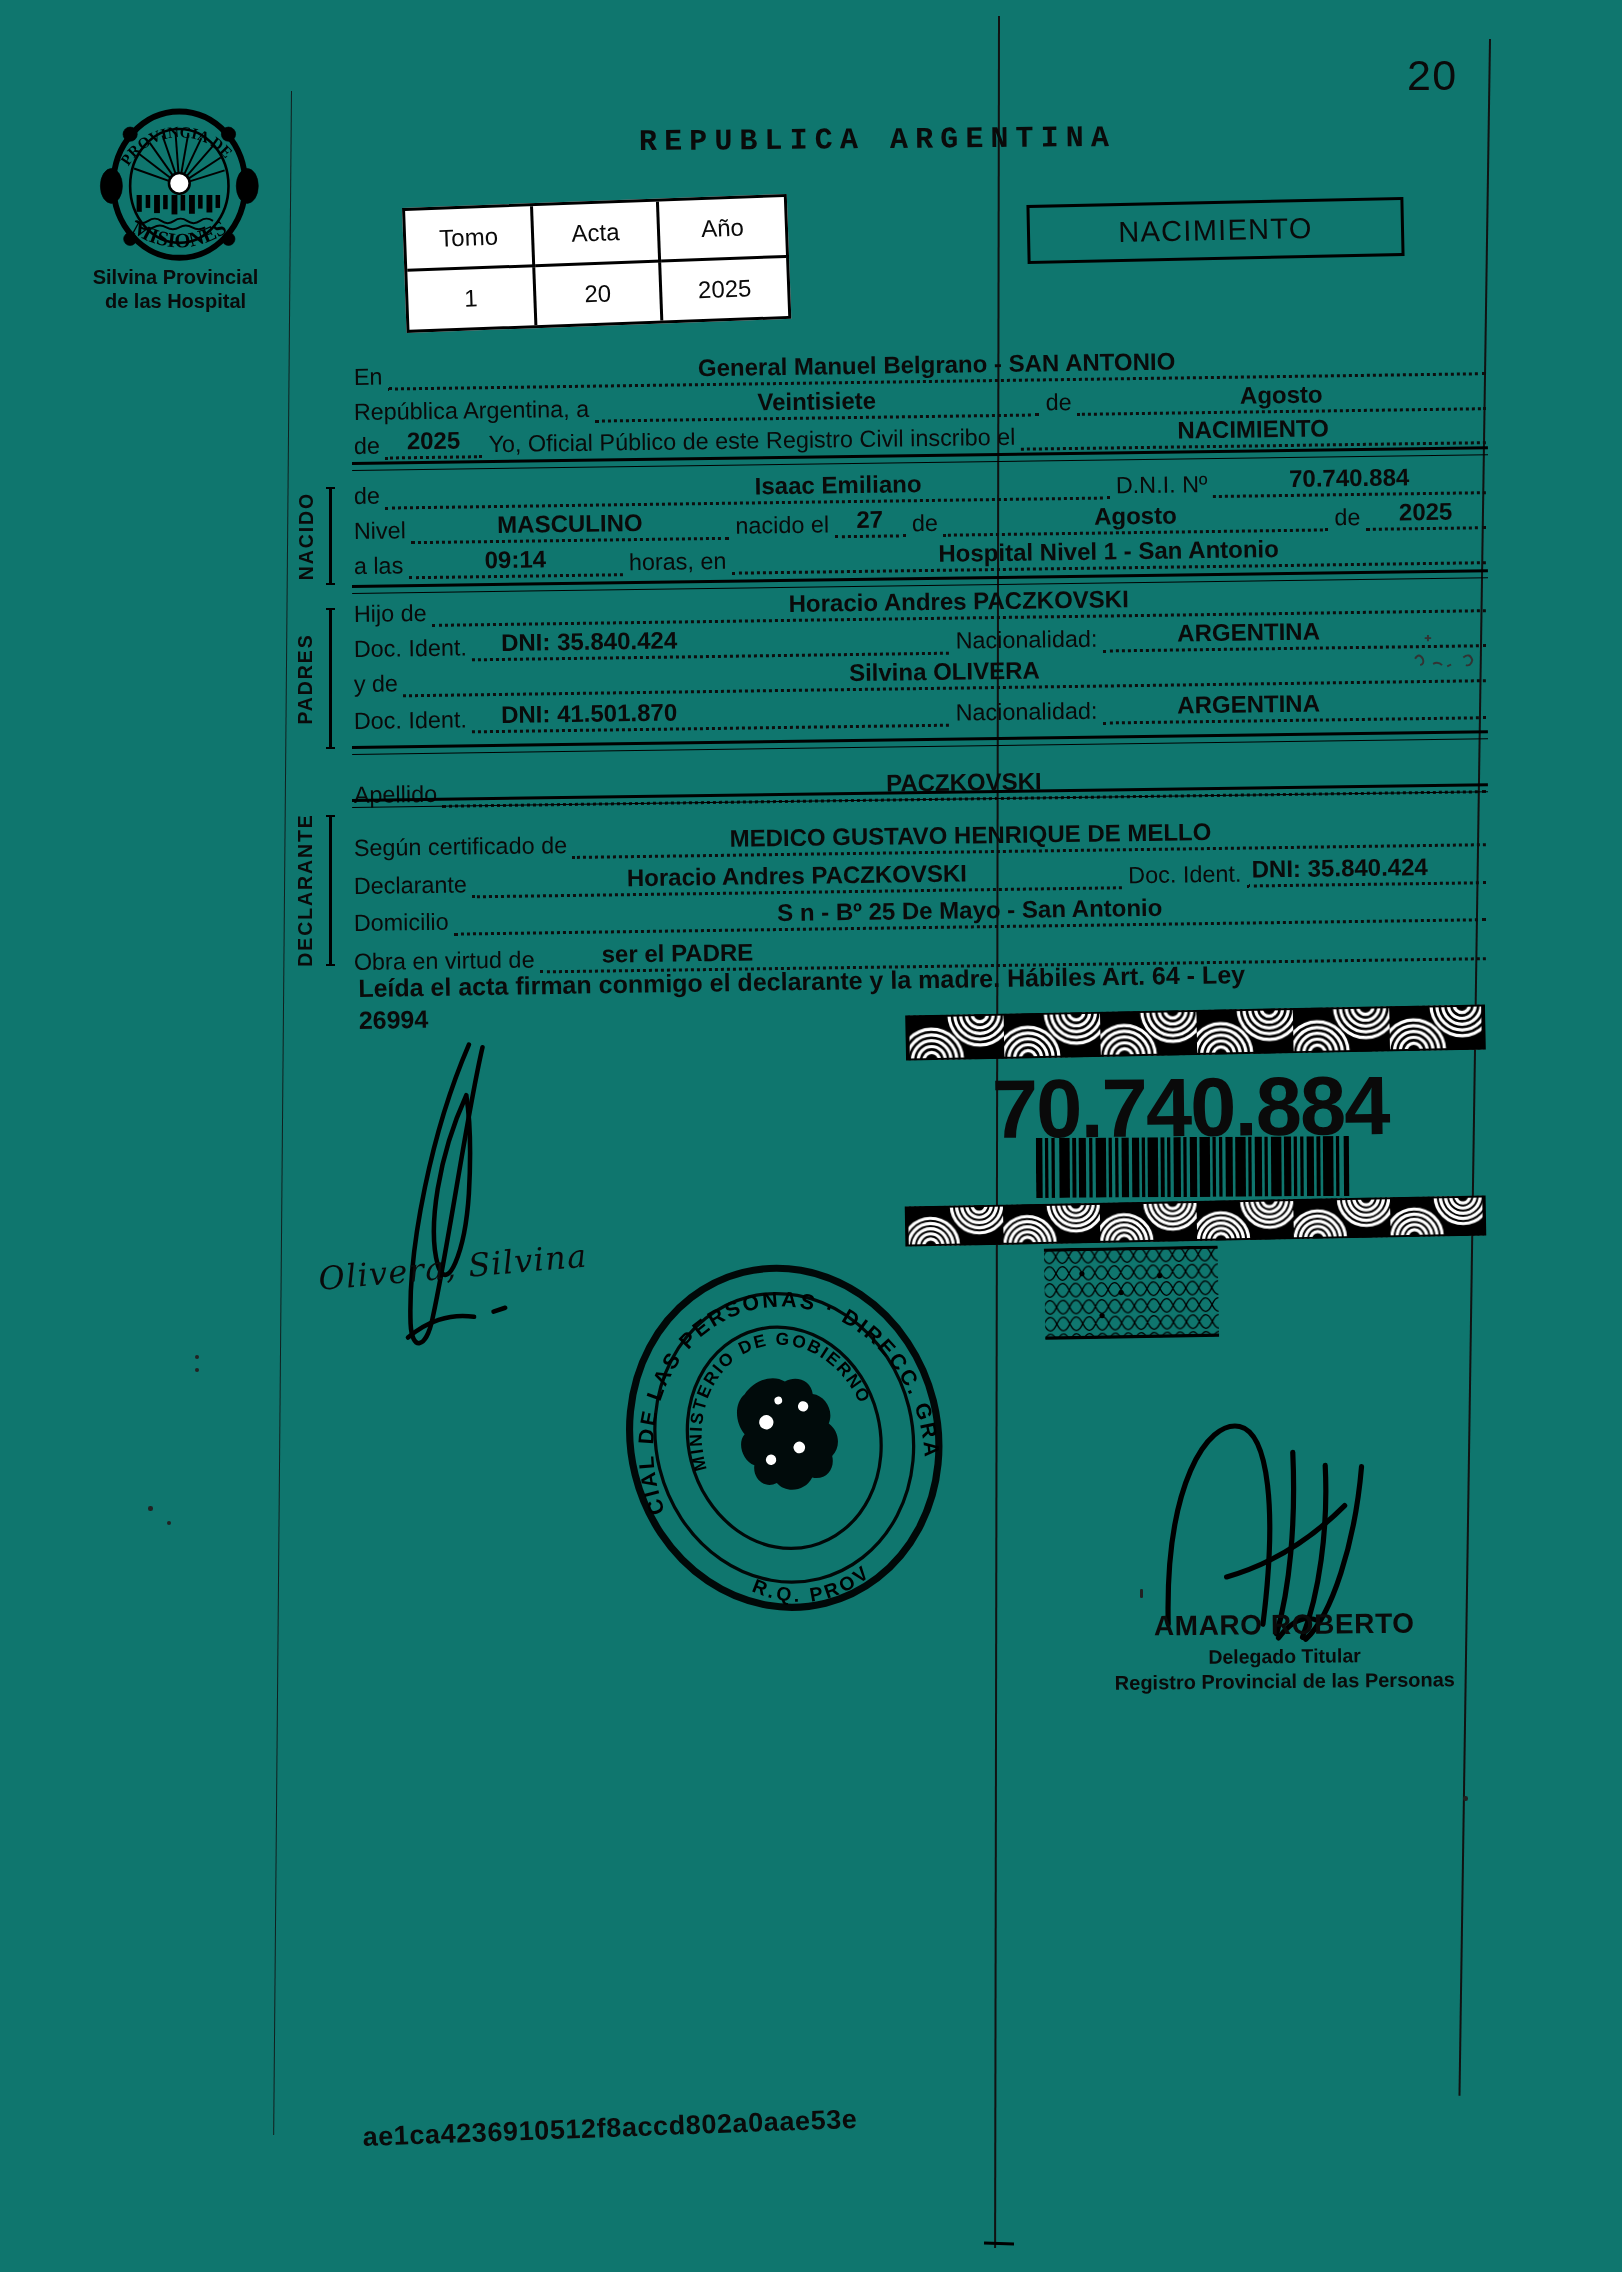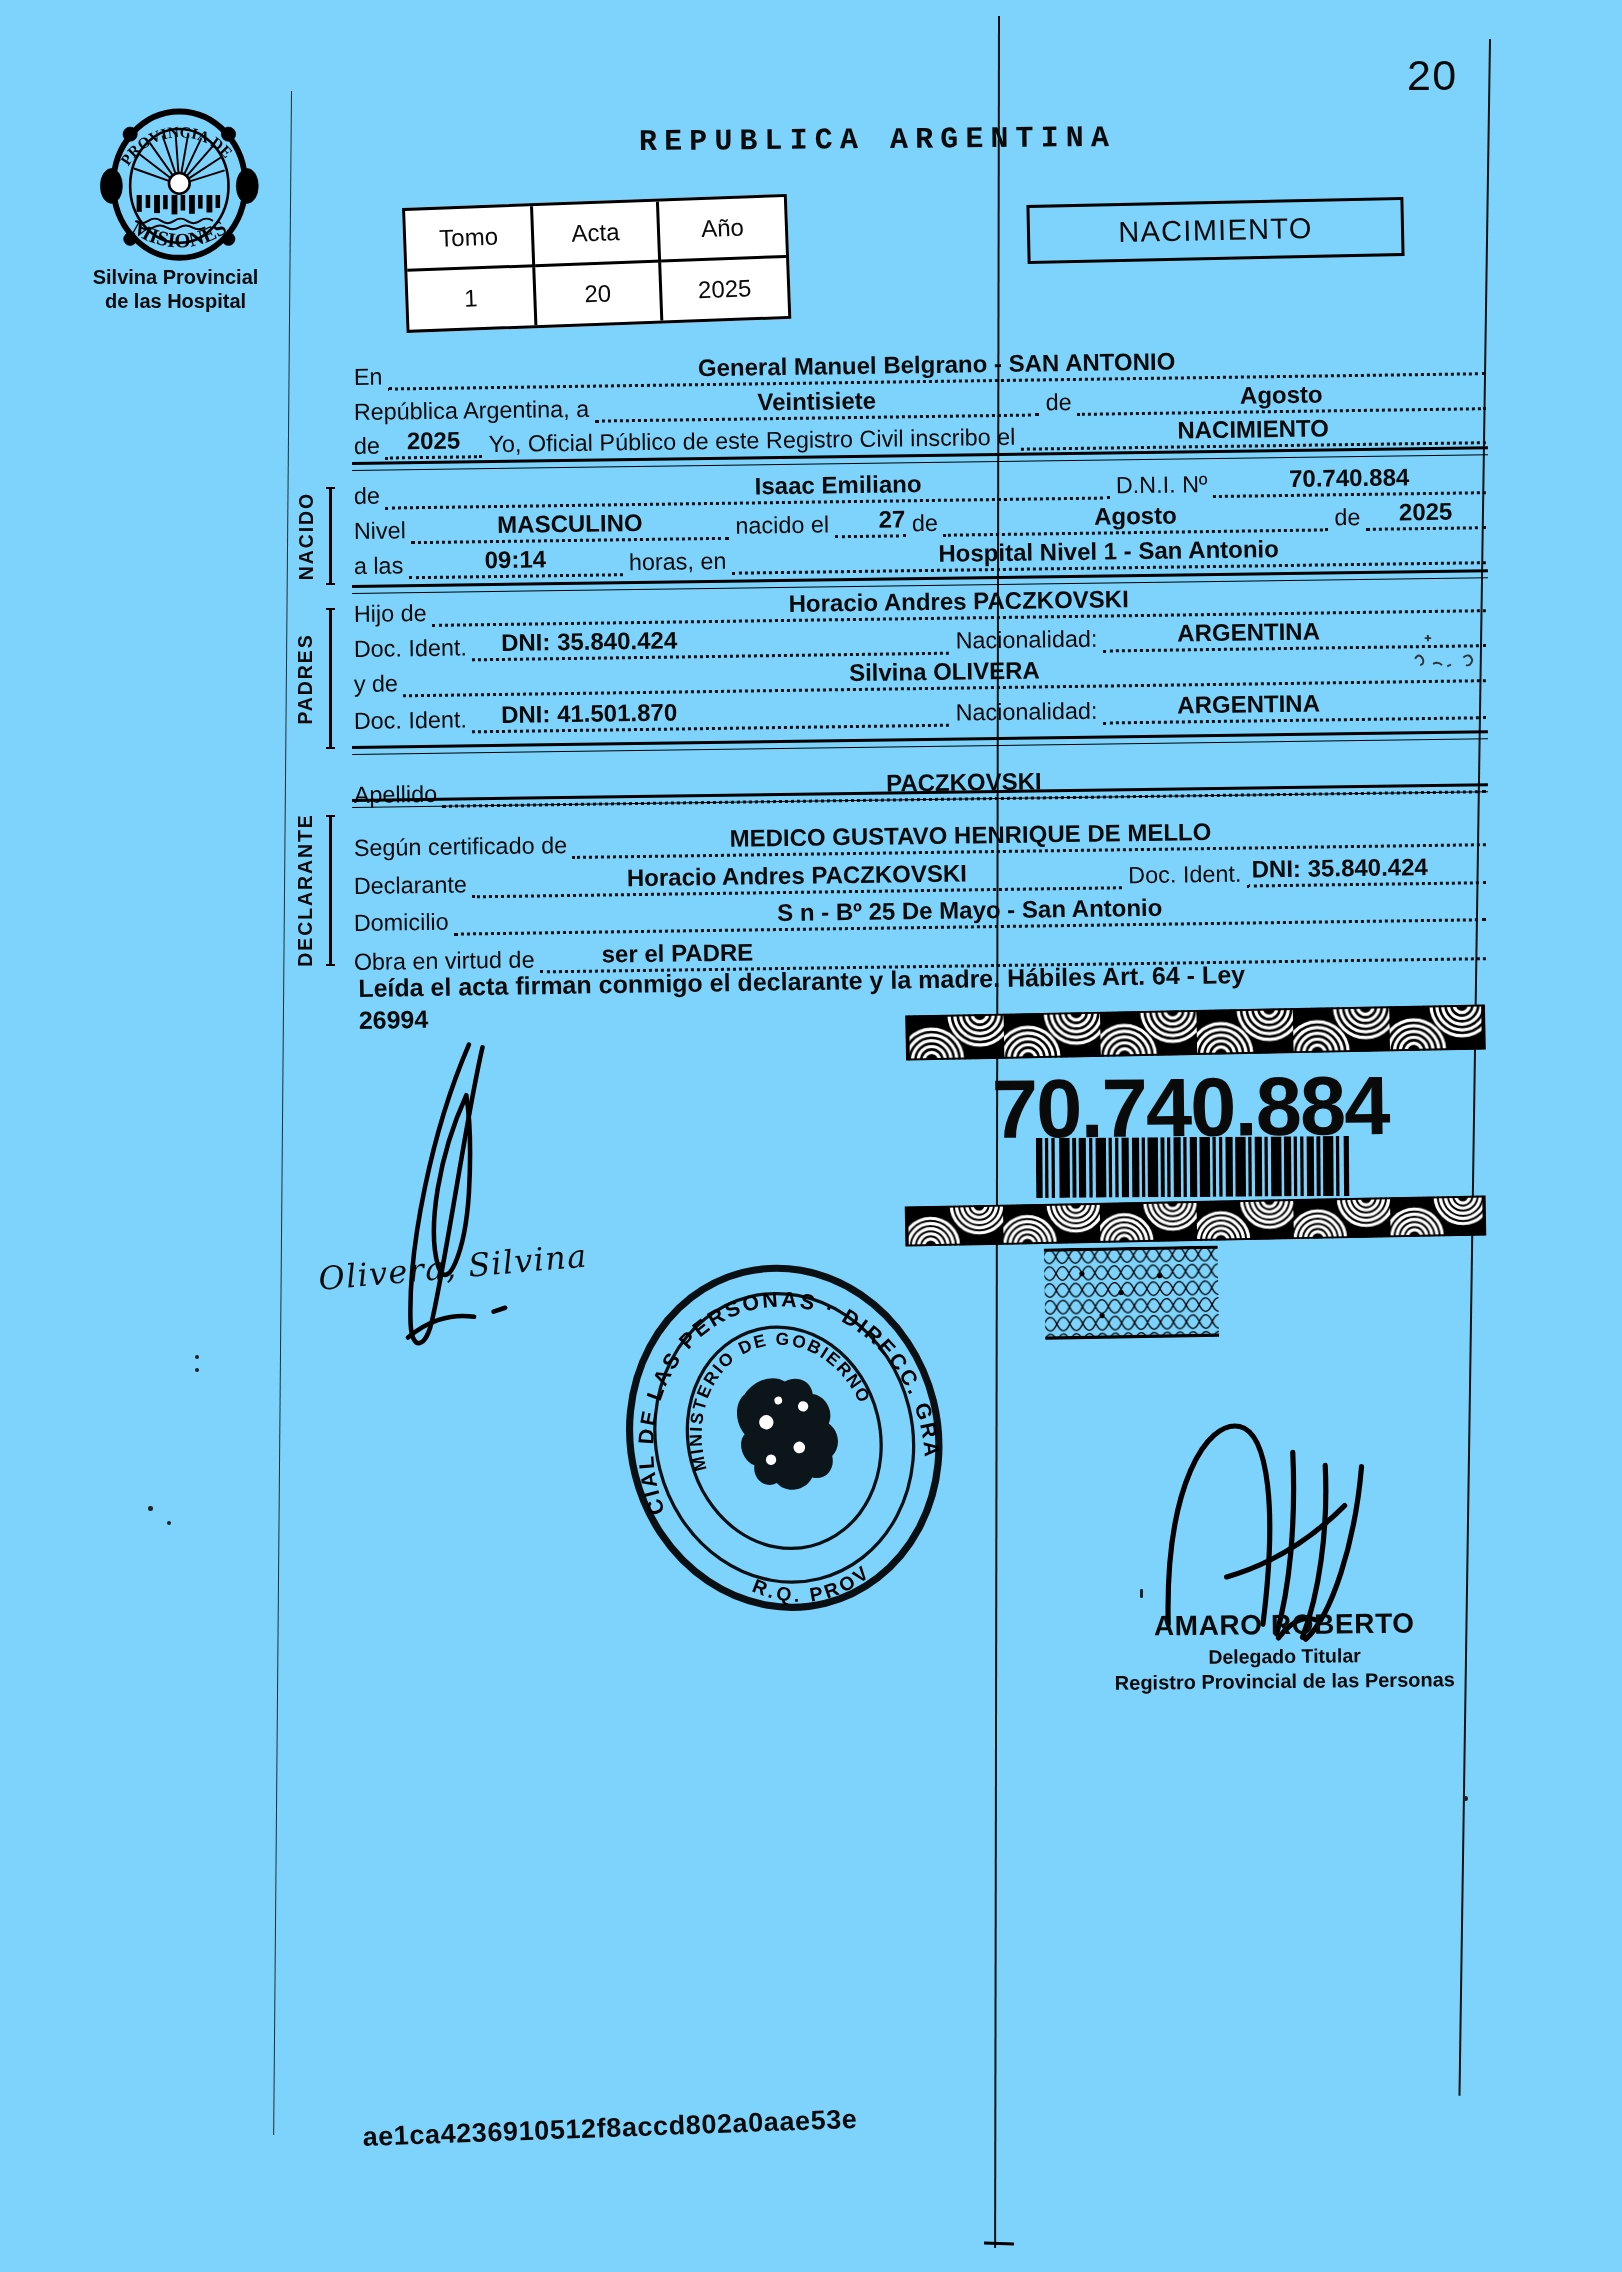--- a/index.html
+++ b/index.html
@@ -1,17 +1,17 @@
 <!DOCTYPE html>
 <html style="font-size:10.4px"><head>
 <meta charset="utf-8">
 <style>
   html,body { margin:0; padding:0; background:#ffffff; }
   #page {
-    position:relative; width:1622px; height:2273px; background:#7dd3fc;
+    position:relative; width:1622px; height:2273px; background:#0f766e;
     font-family:"Liberation Sans", sans-serif; color:#0a0a0a; overflow:hidden;
   }
   .abs { position:absolute; }
   
   .vline { position:absolute; background:#111; }
   
   #page-number { left:1407px; top:51px; font-size:43px; letter-spacing:1.3px; }
   #doc-title { left:639px; top:123px; font-family:"Liberation Mono", monospace; font-weight:bold;
     font-size:30px; letter-spacing:7.1px; white-space:nowrap; transform:rotate(-0.5deg); }
   
@@ -185,21 +185,21 @@
         <span class="val">70.740.884</span>
       </div>
   </div>
 
   <div class="row" style="top:515px;">
     <span class="lbl">Nivel</span>
     <div class="fill" style="width:318px;">
         <span class="val">MASCULINO</span>
       </div>
     <span class="lbl mid">nacido el</span>
-    <div class="fill" style="width:71px;justify-content:flex-end;">
+    <div class="fill" style="width:71px;">
         <span class="val">27</span>
       </div>
     <span class="lbl mid">de</span>
     <div class="fill grow">
         <span class="val">Agosto</span>
       </div>
     <span class="lbl mid">de</span>
     <div class="fill" style="width:120px;">
         <span class="val">2025</span>
       </div>

